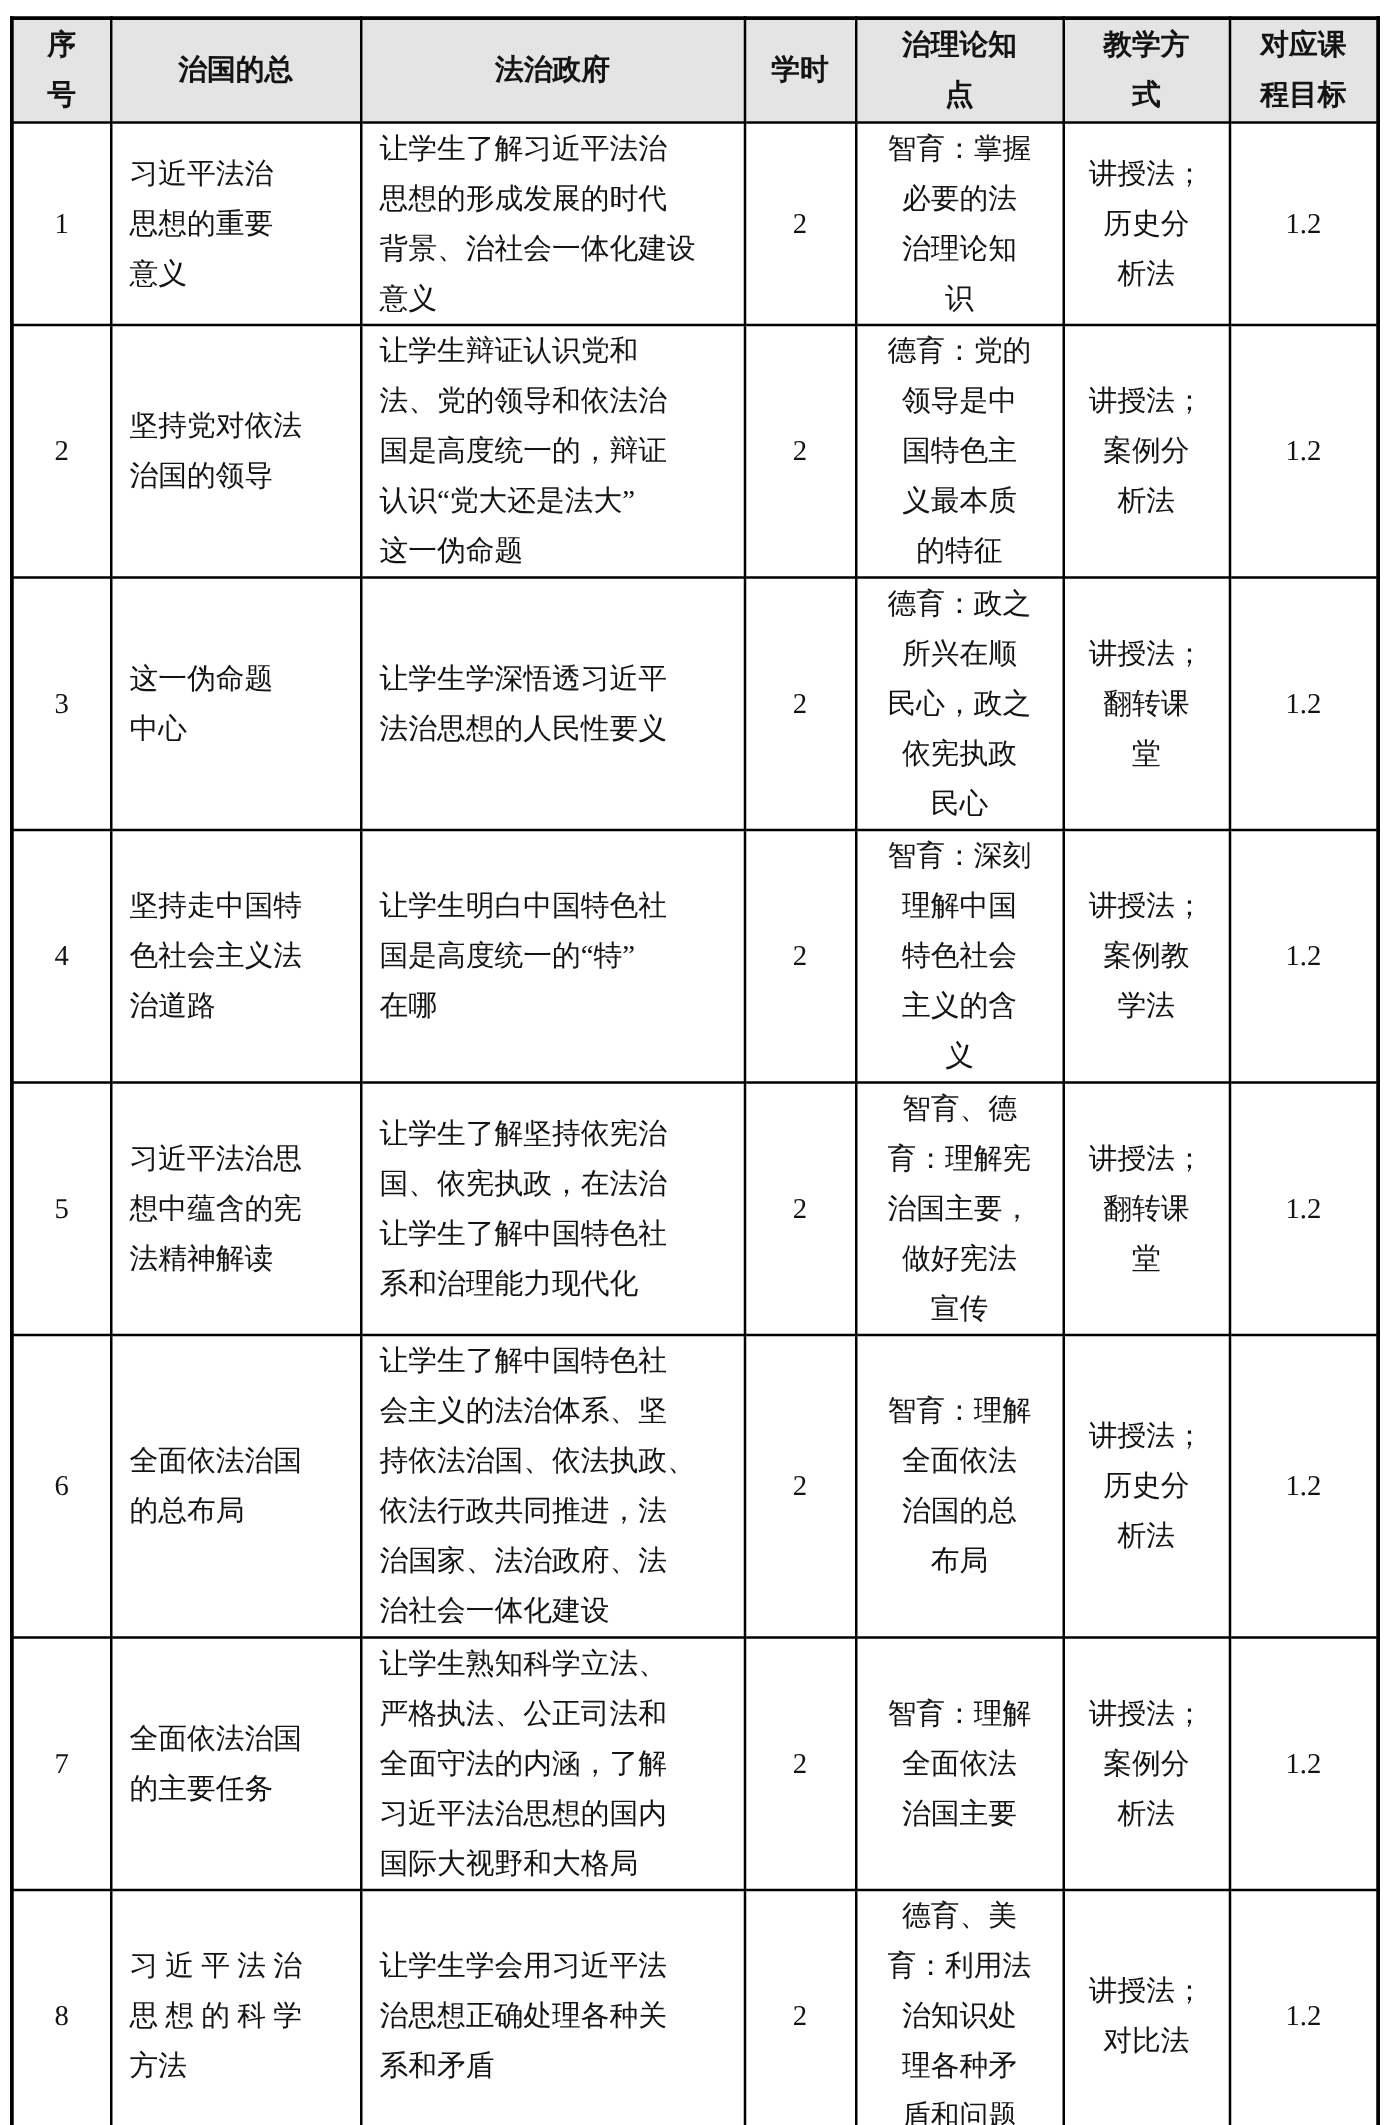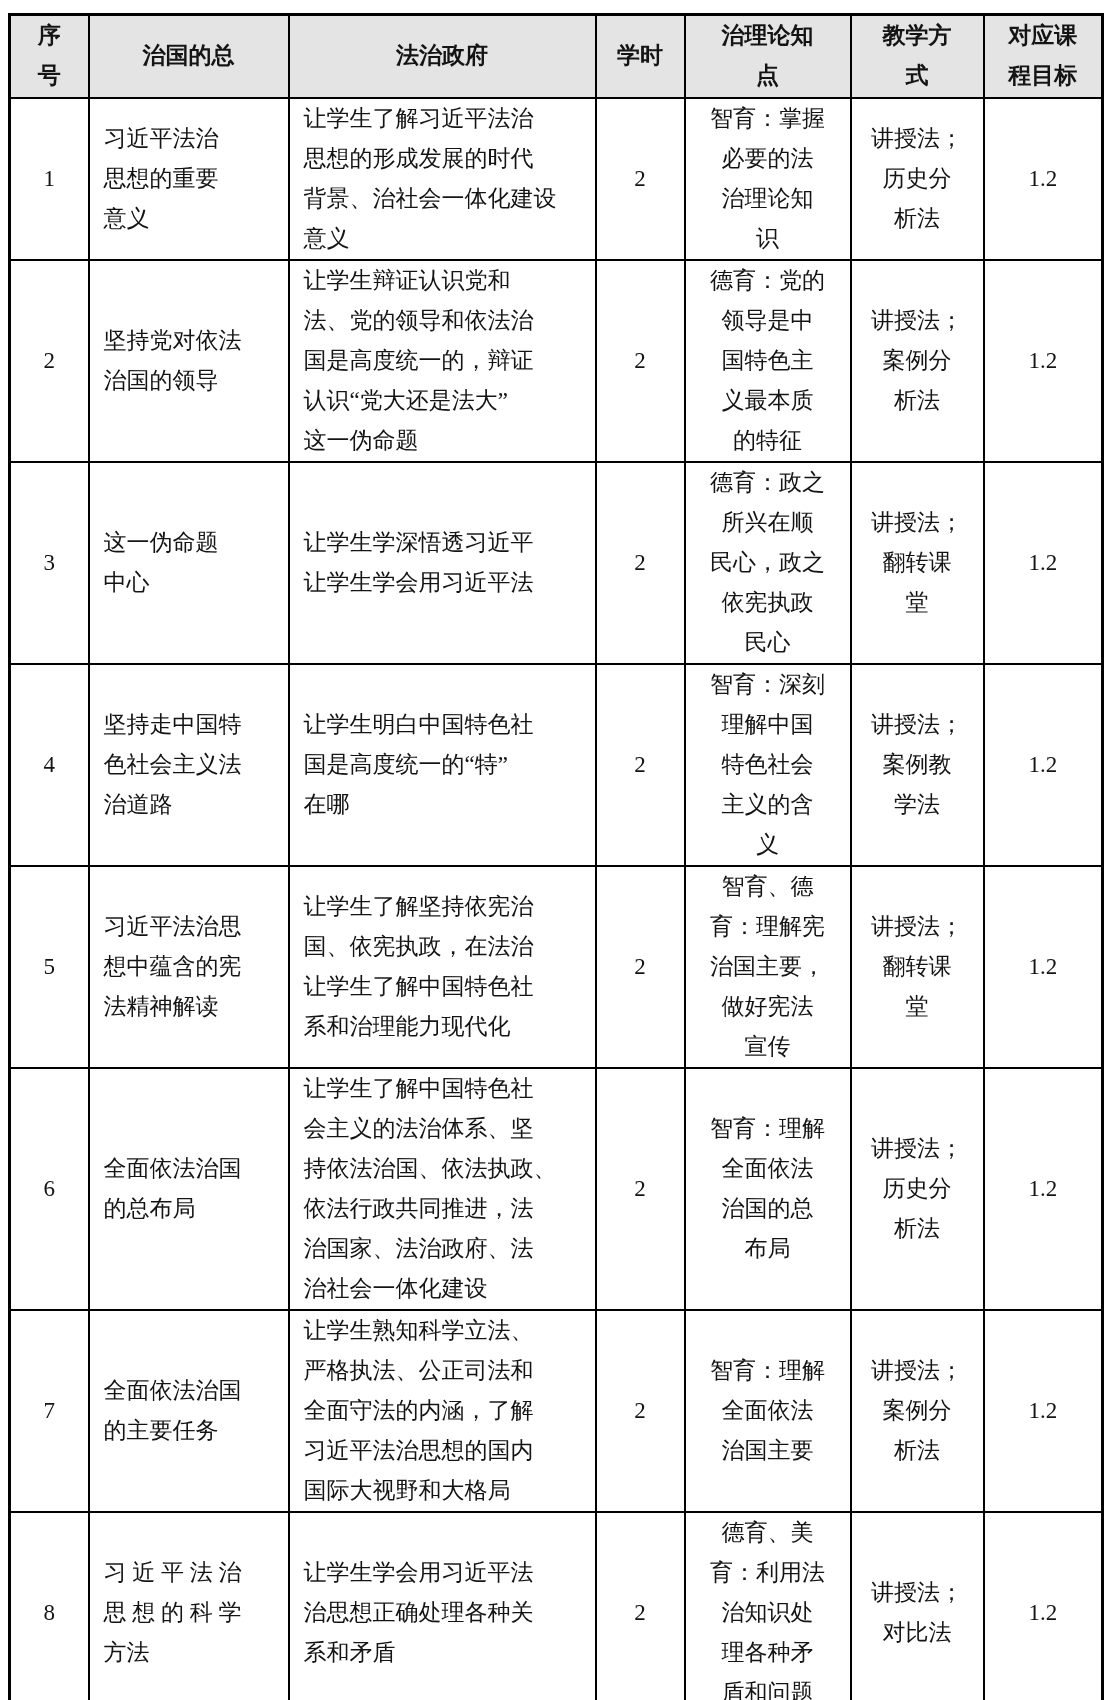--- a/index.html
+++ b/index.html
@@ -105,21 +105,21 @@
         <td>讲授法；
 案例分
 析法</td>
         <td>1.2</td>
       </tr>
       <tr>
         <td>3</td>
         <td class="c-left">这一伪命题
 中心</td>
         <td class="c-left">让学生学深悟透习近平
-让学生学会用习近平法</td>
+法治思想的人民性要义</td>
         <td>2</td>
         <td>德育：政之
 所兴在顺
 民心，政之
 依宪执政
 民心</td>
         <td>讲授法；
 翻转课
 堂</td>
         <td>1.2</td>

